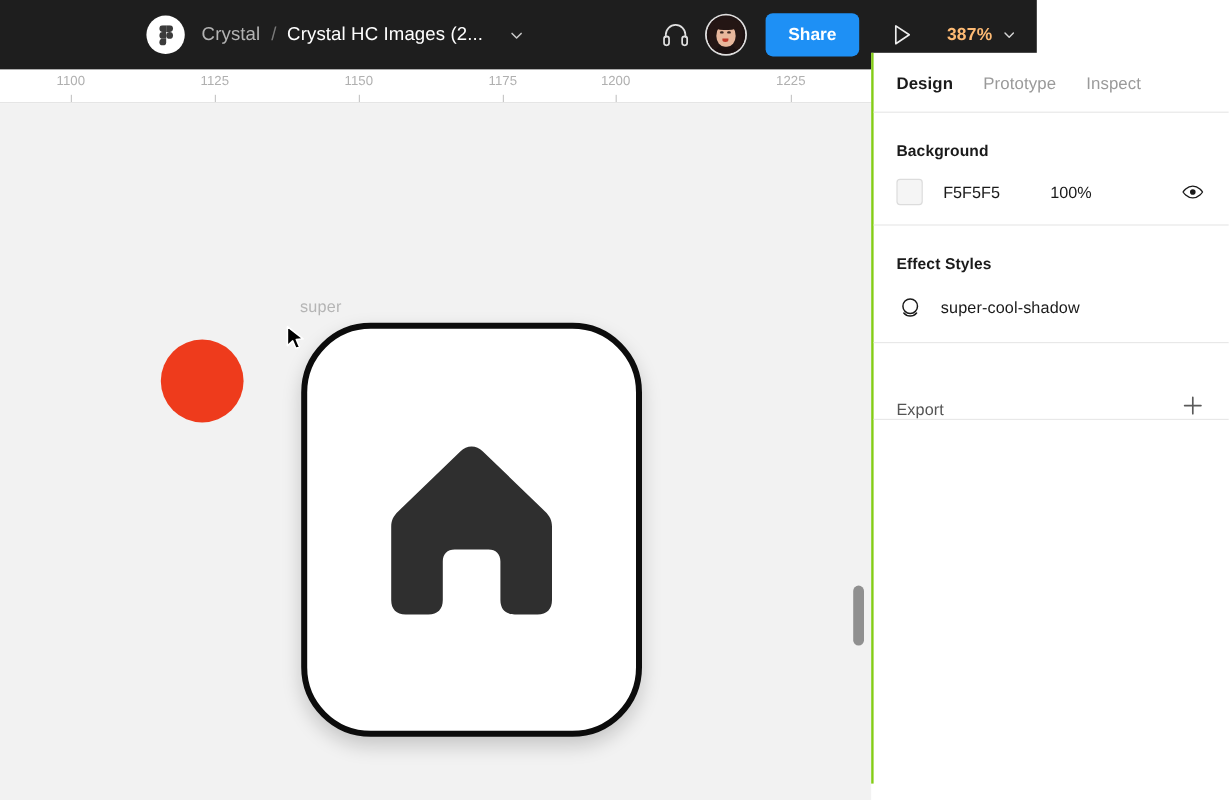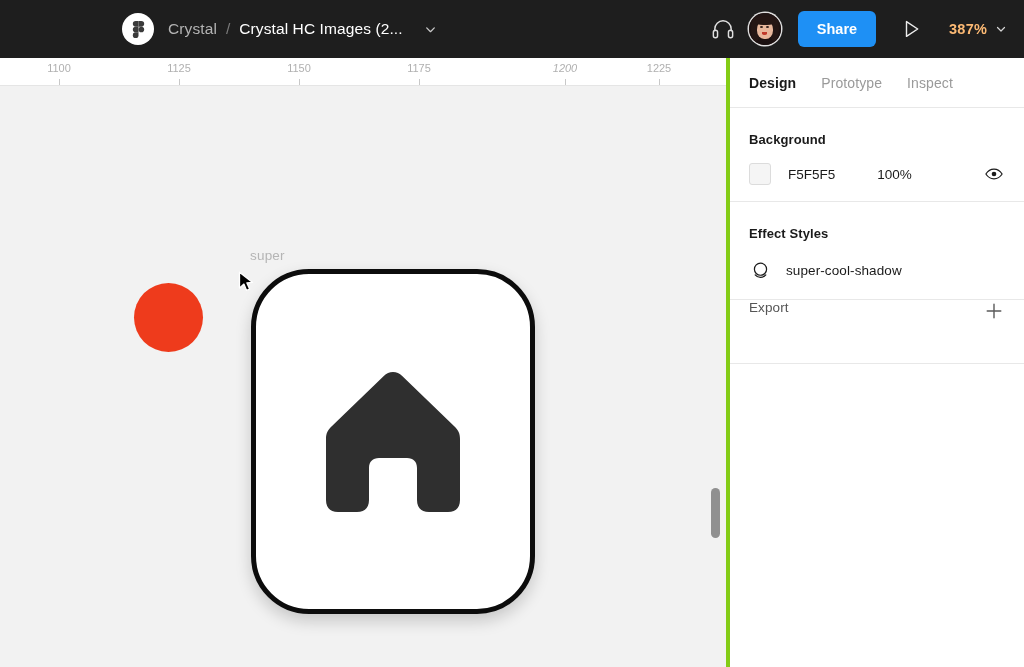--- a/index.html
+++ b/index.html
@@ -16,21 +16,21 @@
     position: relative;
     width: 1024px;
     height: 667px;
     overflow: hidden;
   }
 
   
   .topbar {
     position: absolute;
     left: 0; top: 0;
-    width: 1024px; height: 58px;
+    width: 864px; height: 58px;
     background: #1e1e1e;
     display: flex;
     align-items: center;
   }
 
   .figma-logo {
     position: absolute;
     left: 122px; top: 13px;
     width: 32px; height: 32px;
     border-radius: 50%;
@@ -258,24 +258,24 @@
     left: 711px; top: 402px;
     width: 9px; height: 50px;
     border-radius: 5px;
     background: #909090;
     cursor: pointer;
   }
 
   
   .panel {
     position: absolute;
-    left: 726px; top: 58px;
+    left: 726px; top: 44px;
     width: 298px; height: 609px;
     background: #ffffff;
-    border-left: 4px solid #84cc16;
+    border-left: 2px solid #84cc16;
   }
 
   .panel-tabs {
     position: relative;
     height: 50px;
     display: flex;
     align-items: center;
     padding-left: 19px;
     gap: 25px;
     border-bottom: 1px solid #e8e8e8;
@@ -352,21 +352,21 @@
   }
   .style-name {
     margin-left: 15px;
     font-size: 13.5px;
     color: #1a1a1a;
     letter-spacing: 0.1px;
   }
 
   .export-row {
     display: flex;
-    align-items: flex-start;
+    align-items: flex-end;
     height: 63px;
   }
   .export-label {
     font-size: 13.5px;
     color: #555555;
     letter-spacing: 0.1px;
   }
   .plus-btn {
     margin-left: auto;
     width: 22px; height: 22px;
@@ -457,21 +457,21 @@
       <span class="mark"></span>
     </div>
     <div class="rtick" style="left:269px;width:60px;">
       <span class="lbl">1150</span>
       <span class="mark"></span>
     </div>
     <div class="rtick" style="left:389px;width:60px;">
       <span class="lbl">1175</span>
       <span class="mark"></span>
     </div>
-    <div class="rtick" style="left:535px;width:60px;font-style:italic;">
+    <div class="rtick" style="left:483px;width:60px;">
       <span class="lbl">1200</span>
       <span class="mark"></span>
     </div>
     <div class="rtick" style="left:629px;width:60px;">
       <span class="lbl">1225</span>
       <span class="mark"></span>
     </div>
   </div>
 
   <div class="canvas">

